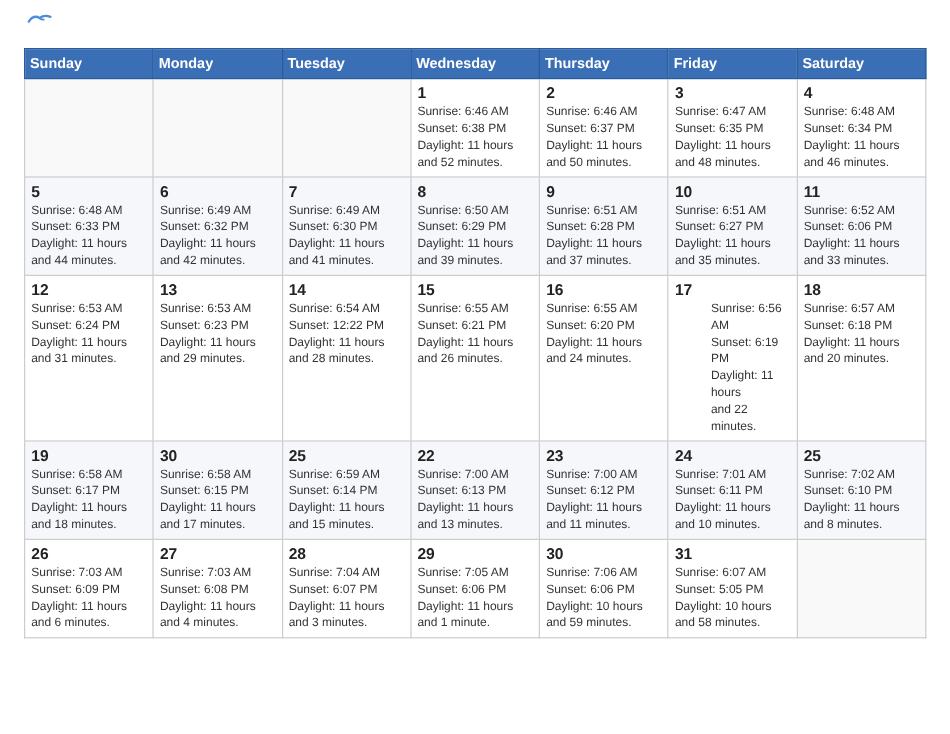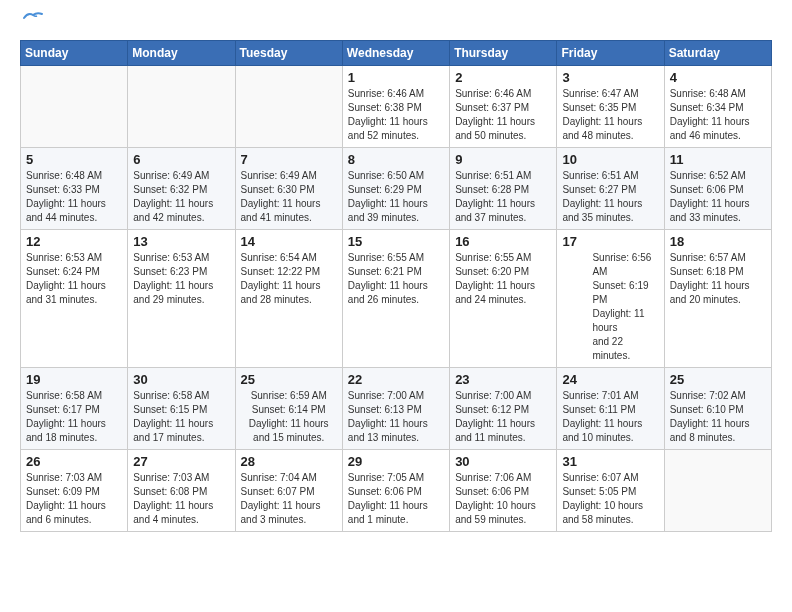--- a/index.html
+++ b/index.html
@@ -254,21 +254,21 @@
         </td>
         <td>
           <span class="day-number">30</span>
           <div class="cell-info" style="white-space: pre-line;">Sunrise: 6:58 AM
 Sunset: 6:15 PM
 Daylight: 11 hours
 and 17 minutes.</div>
         </td>
         <td>
           <span class="day-number">25</span>
-          <div class="cell-info" style="white-space: pre-line; text-align: center;">Sunrise: 6:59 AM
+          <div class="cell-info" style="white-space: pre-line;">Sunrise: 6:59 AM
 Sunset: 6:14 PM
 Daylight: 11 hours
 and 15 minutes.</div>
         </td>
         <td>
           <span class="day-number">22</span>
           <div class="cell-info" style="white-space: pre-line;">Sunrise: 7:00 AM
 Sunset: 6:13 PM
 Daylight: 11 hours
 and 13 minutes.</div>

